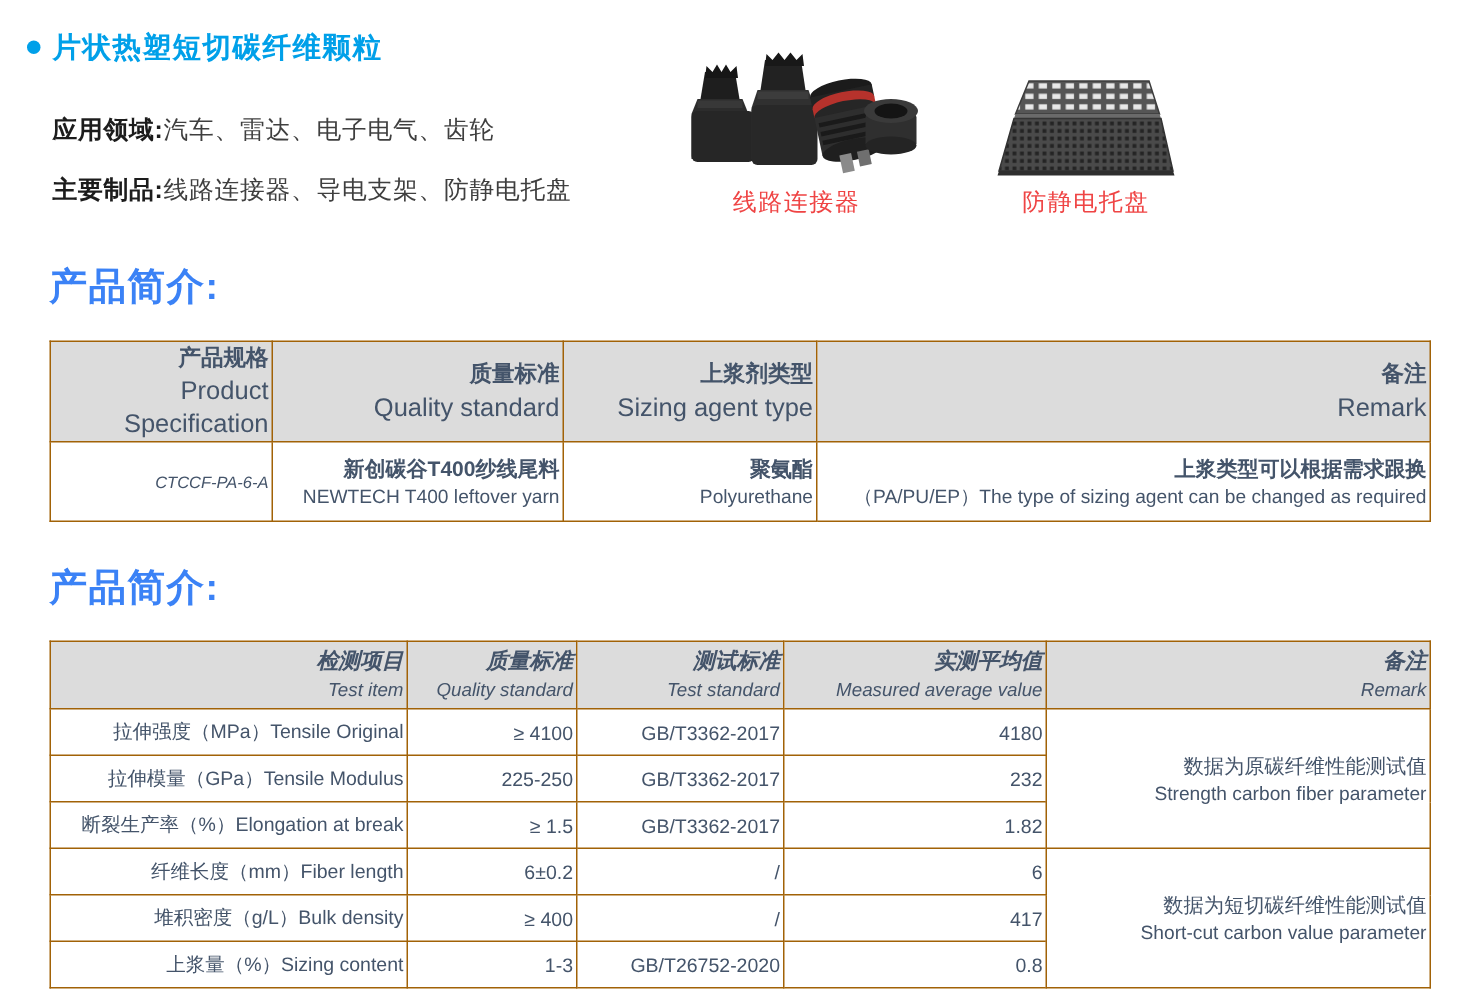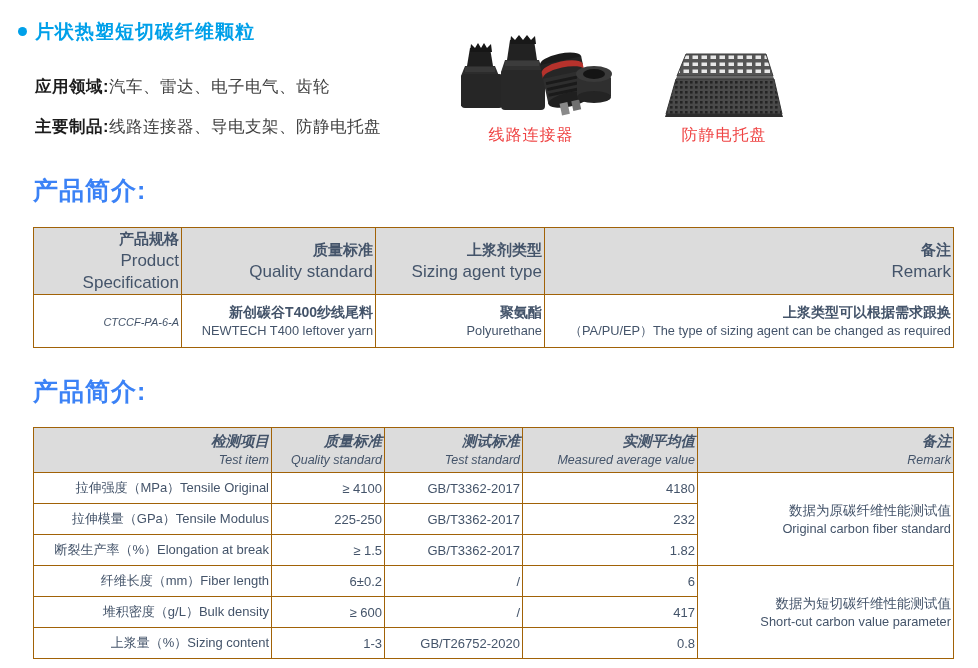--- a/index.html
+++ b/index.html
@@ -209,21 +209,21 @@
         <span class="en">Remark</span>
       </th>
     </tr>
     <tr>
       <td>拉伸强度（MPa）Tensile Original</td>
       <td>≥ 4100</td>
       <td>GB/T3362-2017</td>
       <td>4180</td>
       <td rowspan="3" class="remark-cell">
         <span class="cell-zh">数据为原碳纤维性能测试值</span>
-        <span class="cell-en">Original carbon fiber standard</span>
+        <span class="cell-en">Strength carbon fiber parameter</span>
       </td>
     </tr>
     <tr>
       <td>拉伸模量（GPa）Tensile Modulus</td>
       <td>225-250</td>
       <td>GB/T3362-2017</td>
       <td>232</td>
     </tr>
     <tr>
       <td>断裂生产率（%）Elongation at break</td>
@@ -236,21 +236,21 @@
       <td>6±0.2</td>
       <td>/</td>
       <td>6</td>
       <td rowspan="3" class="remark-cell">
         <span class="cell-zh">数据为短切碳纤维性能测试值</span>
         <span class="cell-en">Short-cut carbon value parameter</span>
       </td>
     </tr>
     <tr>
       <td>堆积密度（g/L）Bulk density</td>
-      <td>≥ 600</td>
+      <td>≥ 400</td>
       <td>/</td>
       <td>417</td>
     </tr>
     <tr>
       <td>上浆量（%）Sizing content</td>
       <td>1-3</td>
       <td>GB/T26752-2020</td>
       <td>0.8</td>
     </tr>
   </tbody>

